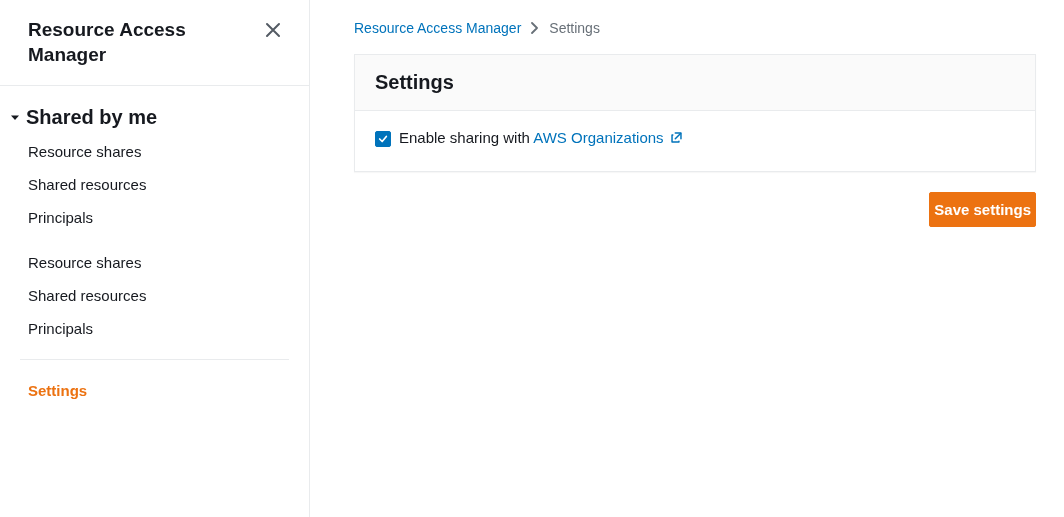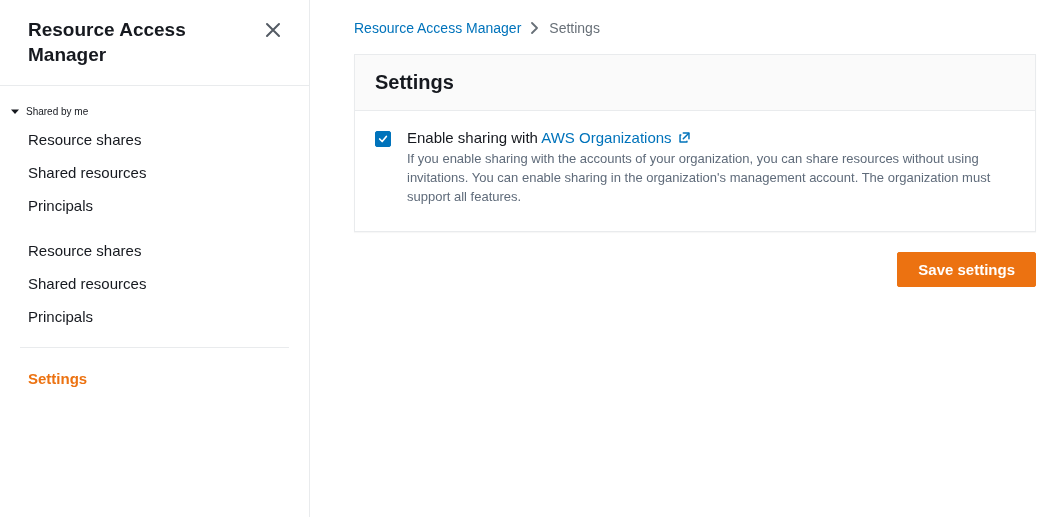--- a/index.html
+++ b/index.html
@@ -52,22 +52,22 @@
       padding: 6px 10px 6px 10px;
       cursor: pointer;
     }
     .caret {
       width: 10px;
       height: 10px;
       margin-right: 6px;
       flex-shrink: 0;
     }
     .nav-section-title {
-      font-weight: 400;
-      font-size: 10px;
+      font-weight: 700;
+      font-size: 20px;
     }
     .nav-item {
       padding: 8px 10px 8px 28px;
       font-size: 15px;
       color: #16191f;
       cursor: pointer;
     }
     .nav-divider {
       border: none;
       border-top: 1px solid #e9ebed;
@@ -119,21 +119,21 @@
       background: #fafafa;
     }
     .panel-title {
       font-size: 20px;
       font-weight: 700;
     }
     .panel-body {
       padding: 18px 20px 24px 20px;
       display: flex;
       align-items: flex-start;
-      gap: 16px;
+      gap: 8px;
     }
     .checkbox-wrap {
       flex-shrink: 0;
       width: 16px;
       height: 16px;
       margin-top: 2px;
       position: relative;
     }
     .checkbox-box {
       width: 16px;
@@ -177,21 +177,21 @@
       display: flex;
       justify-content: flex-end;
       margin-top: 20px;
     }
     .btn-primary {
       background: #ec7211;
       border: 1px solid #ec7211;
       color: #fff;
       font-weight: 700;
       font-size: 15px;
-      padding: 8px 20px;
+      padding: 8px 4px;
       border-radius: 2px;
       cursor: pointer;
     }
   </style>
 </head>
 <body>
 
 <aside class="sidebar">
   <div class="sidebar-header">
     <div class="sidebar-title">Resource Access Manager</div>
@@ -246,21 +246,20 @@
       </div>
       <div class="option-text">
         <div class="option-label">
           <span>Enable sharing with </span><span class="option-link"><span>AWS Organizations</span>
             <svg class="ext-icon" viewBox="0 0 16 16">
               <path d="M6.5 2.5 H13.5 V9.5" stroke="#0073bb" stroke-width="1.8" fill="none" stroke-linecap="round" stroke-linejoin="round"></path>
               <path d="M13 3 L6.5 9.5" stroke="#0073bb" stroke-width="1.8" fill="none" stroke-linecap="round"></path>
               <path d="M11 12.5 V13.5 H2.5 V5 H3.5" stroke="#0073bb" stroke-width="1.8" fill="none" stroke-linecap="round" stroke-linejoin="round"></path>
             </svg></span>
         </div>
-        <div class="option-desc">If you enable sharing with the accounts of your organization, you can share resources without using invitations. You can enable sharing in the organization's management account. The organization must support all features.</div>
       </div>
     </div>
   </section>
 
   <div class="actions">
     <button class="btn-primary">Save settings</button>
   </div>
 </main>
 
 </body></html>

